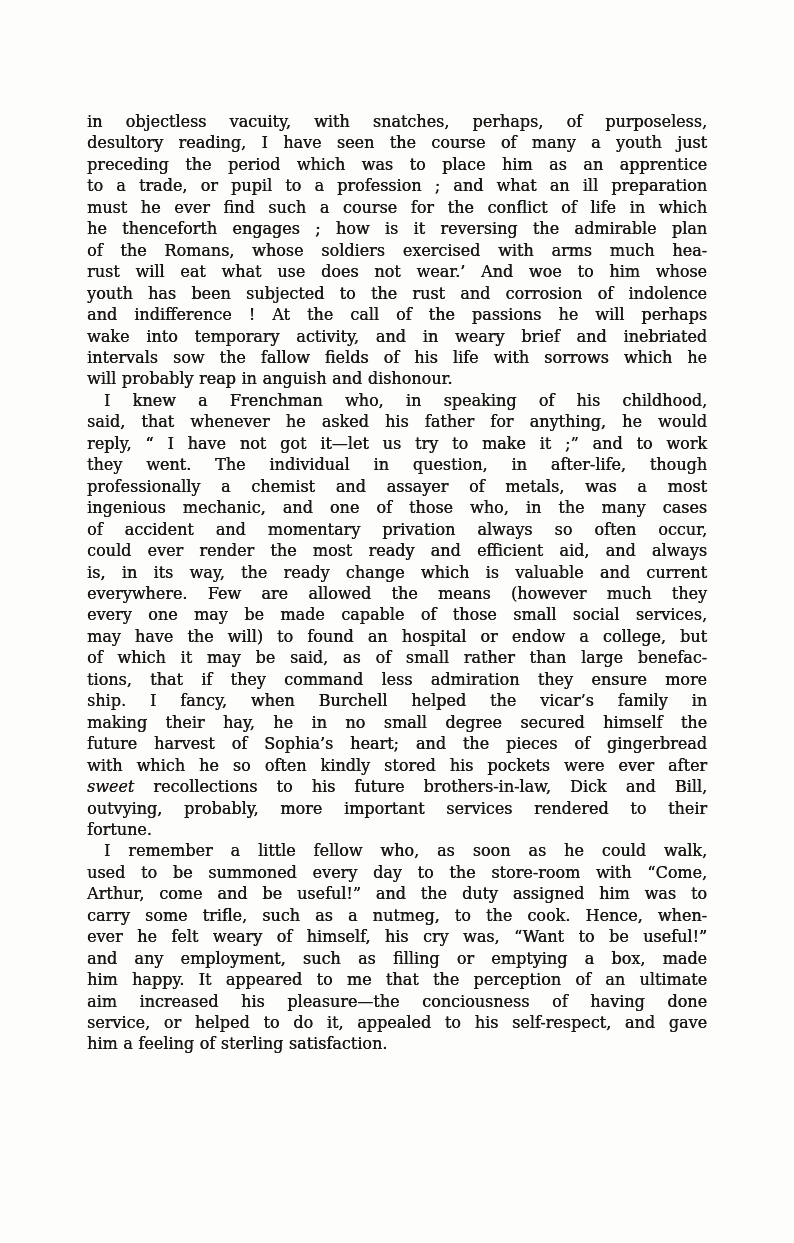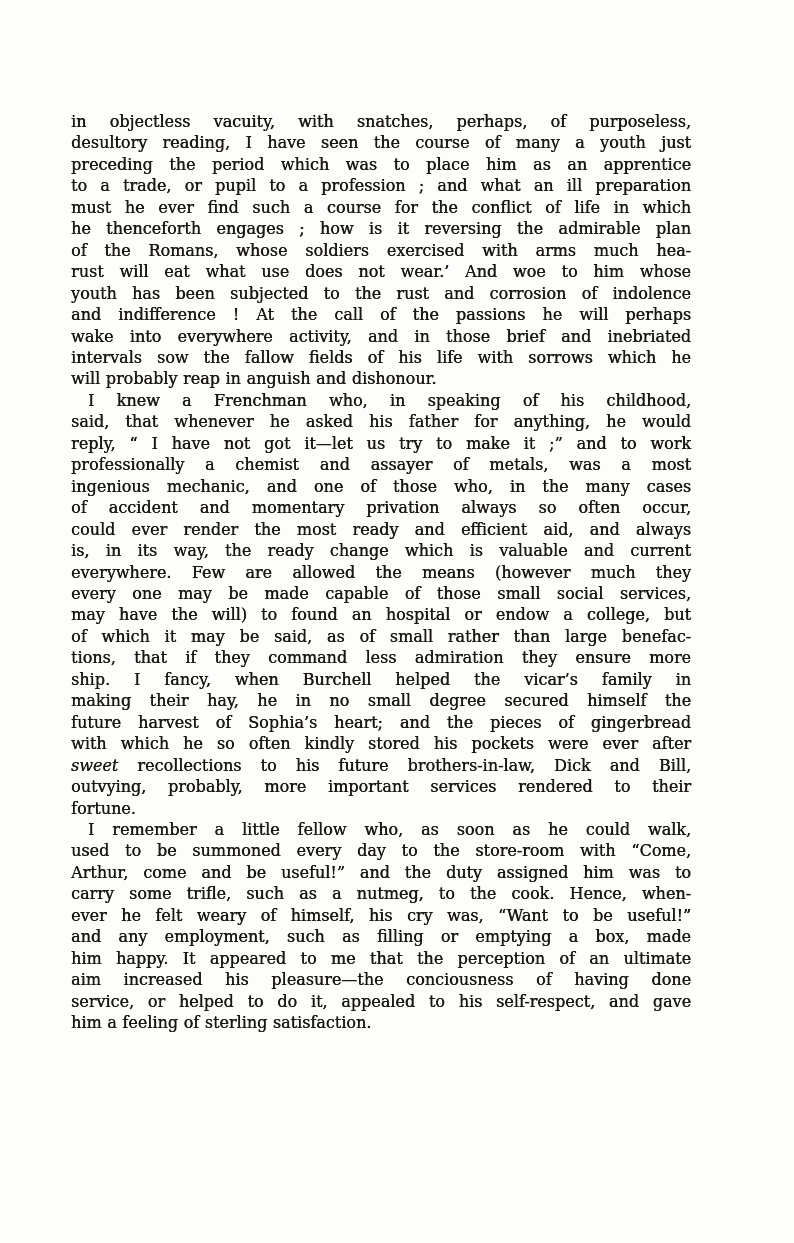--- a/index.html
+++ b/index.html
@@ -13,21 +13,21 @@
     overflow: hidden;
   }
   .page {
     position: relative;
     width: 794px;
     height: 1243px;
     background: #fdfdfc;
   }
   .textblock {
     position: absolute;
-    left: 71px;
+    left: 87px;
     top: 111px;
     width: 620px;
     font-family: "DejaVu Serif", serif;
     font-size: 16px;
     line-height: 21.45px;
     color: #1a1714;
     text-shadow: 0.35px 0 0 currentColor; 
     word-spacing: 0.5px;
   }
   .paragraph { margin: 0; padding: 0; }
@@ -56,29 +56,30 @@
       <div class="line">in objectless vacuity, with snatches, perhaps, of purposeless,</div>
       <div class="line">desultory reading, I have seen the course of many a youth just</div>
       <div class="line">preceding the period which was to place him as an apprentice</div>
       <div class="line">to a trade, or pupil to a profession ; and what an ill preparation</div>
       <div class="line">must he ever find such a course for the conflict of life in which</div>
       <div class="line">he thenceforth engages ;  how is it reversing the admirable plan</div>
       <div class="line">of the Romans, whose soldiers exercised with arms much hea-</div>
       <div class="line">rust will eat what use does not wear.’  And woe to him whose</div>
       <div class="line">youth has been subjected to the rust and corrosion of indolence</div>
       <div class="line">and indifference !  At the call of the passions he will perhaps</div>
-      <div class="line">wake into everywhere activity, and in those brief and inebriated</div>
+      <div class="line">wake into temporary activity, and in weary brief and inebriated</div>
       <div class="line">intervals sow the fallow fields of his life with sorrows which he</div>
       <div class="line last">will probably reap in anguish and dishonour.</div>
     </div>
 
     <div class="paragraph">
       <div class="line indent">I knew a Frenchman who, in speaking of his childhood,</div>
       <div class="line">said, that whenever he asked his father for anything, he would</div>
       <div class="line">reply, “ I have not got it—let us try to make it ;” and to work</div>
+      <div class="line">they went.  The individual in question, in after-life, though</div>
       <div class="line">professionally a chemist and assayer of metals, was a most</div>
       <div class="line">ingenious mechanic, and one of those who, in the many cases</div>
       <div class="line">of accident and momentary privation always so often occur,</div>
       <div class="line">could ever render the most ready and efficient aid, and always</div>
       <div class="line">is, in its way, the ready change which is valuable and current</div>
       <div class="line">everywhere.  Few are allowed the means (however much they</div>
       <div class="line">every one may be made capable of those small social services,</div>
       <div class="line">may have the will) to found an hospital or endow a college, but</div>
       <div class="line">of which it may be said, as of small rather than large benefac-</div>
       <div class="line">tions, that if they command less admiration they ensure more</div>

